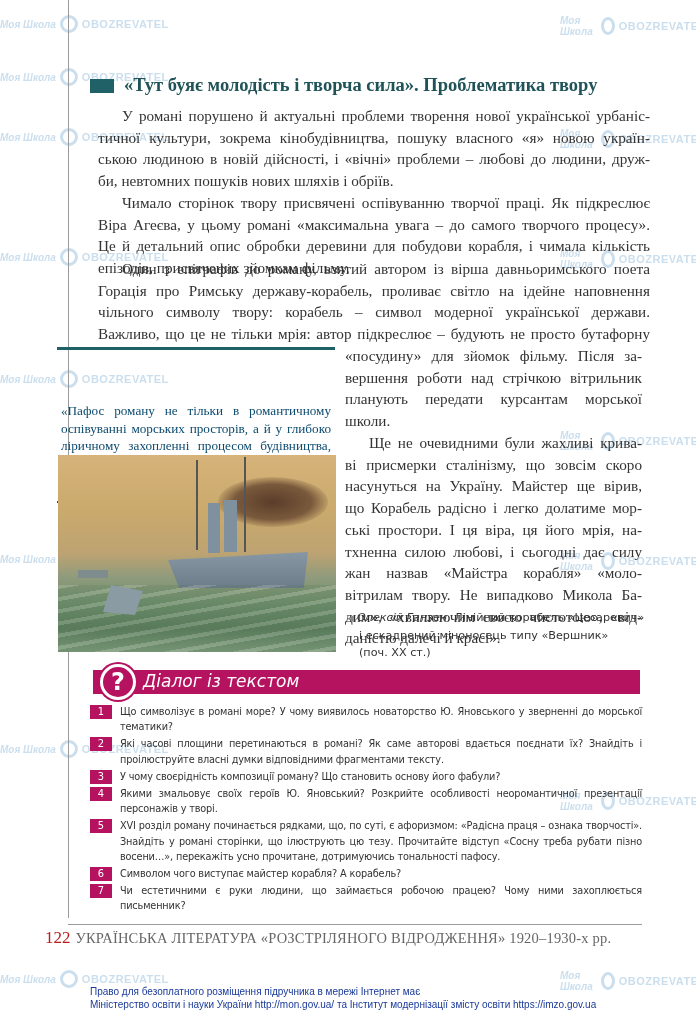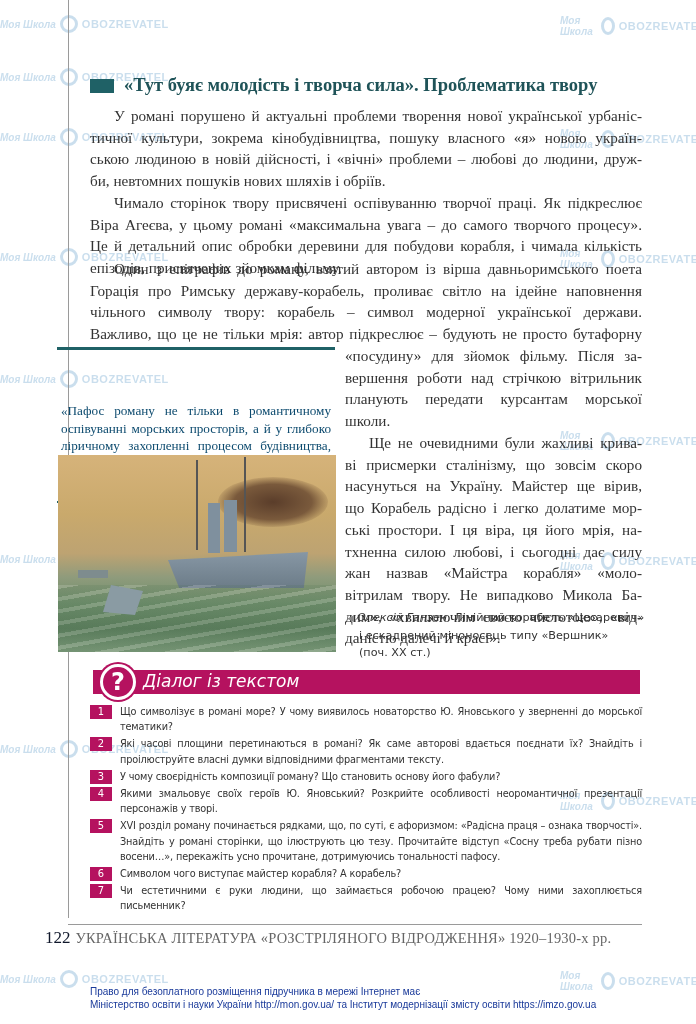--- a/index.html
+++ b/index.html
@@ -12,21 +12,21 @@
     .wm { position: absolute; display: flex; align-items: center; gap: 4px; color: #b9d4e8; opacity: 0.75; pointer-events: none; font-family: "Liberation Sans", sans-serif; }
     .wm .wm-school { font-style: italic; font-size: 10px; font-weight: bold; }
     .wm .wm-logo { width: 18px; height: 18px; border-radius: 50%; border: 3px solid #b9d4e8; }
     .wm .wm-brand { font-size: 11px; letter-spacing: 0.5px; font-weight: bold; }
 
     .title-row { position: absolute; left: 90px; top: 75px; display: flex; align-items: center; }
     .title-square { width: 24px; height: 14px; background: #1f6166; margin-right: 10px; }
     .title-text { font-family: "Liberation Serif", serif; font-weight: bold; font-size: 18.5px; color: #1f5358; }
 
     .body-text { position: absolute; font-family: "Liberation Serif", serif; font-size: 15.2px; line-height: 21.7px; color: #333; text-align: justify; }
-    .full-col { left: 90px; width: 552px; }
+    .full-col { left: 98px; width: 552px; }
     .p-line { display: block; text-align-last: justify; }
     .p-line.last { text-align-last: left; }
     .indent { text-indent: 24px; }
     b, .bold { font-weight: normal; }
 
     .right-col { left: 345px; width: 297px; }
 
     .quote-box { position: absolute; left: 57px; top: 347px; width: 278px; }
     .quote-rule { height: 3px; background: #1f6166; }
     .quote-rule.bottom { height: 2px; background: #1f6166; }
@@ -54,21 +54,21 @@
     .dialog-icon { position: absolute; left: 100px; top: 664px; width: 36px; height: 36px; border-radius: 50%; background: #b5125f; border: 3px solid #ffffff; box-shadow: 0 0 0 2px #b5125f; display: flex; align-items: center; justify-content: center; color: #fff; font-family: "DejaVu Sans", sans-serif; font-weight: bold; font-size: 24px; }
     .dialog-title { position: absolute; left: 143px; top: 671px; font-family: "DejaVu Sans", sans-serif; font-style: italic; font-size: 17px; color: #ffffff; }
 
     .questions { position: absolute; left: 90px; top: 704px; width: 552px; font-family: "DejaVu Sans Condensed", "DejaVu Sans", sans-serif; font-size: 10.8px; line-height: 15.2px; color: #333; }
     .q { display: flex; margin-bottom: 2px; }
     .q-num { flex: 0 0 22px; height: 14px; background: #b5125f; color: #fff; text-align: center; font-size: 11px; line-height: 14px; margin-right: 8px; margin-top: 1px; }
     .q-text { flex: 1; text-align: justify; letter-spacing: -0.15px; }
 
     .footer-rule { position: absolute; left: 68px; top: 924px; width: 574px; height: 1px; background: #9a9a9a; }
     .footer { position: absolute; left: 45px; top: 928px; display: flex; align-items: baseline; gap: 5px; font-family: "Liberation Serif", serif; }
-    .page-num { font-size: 17px; color: #0f172a; }
+    .page-num { font-size: 17px; color: #b91c1c; }
     .running-head { font-size: 14.5px; color: #666; letter-spacing: 0.2px; }
 
     .copyright { position: absolute; left: 90px; top: 985px; font-family: "Liberation Sans", sans-serif; font-size: 10px; line-height: 13px; color: #1a3a9a; }
   </style>
 </head>
 <body>
 
 <div>
   <div class="wm" style="left:0;top:15px;">
       <span class="wm-school">Моя Школа</span>

